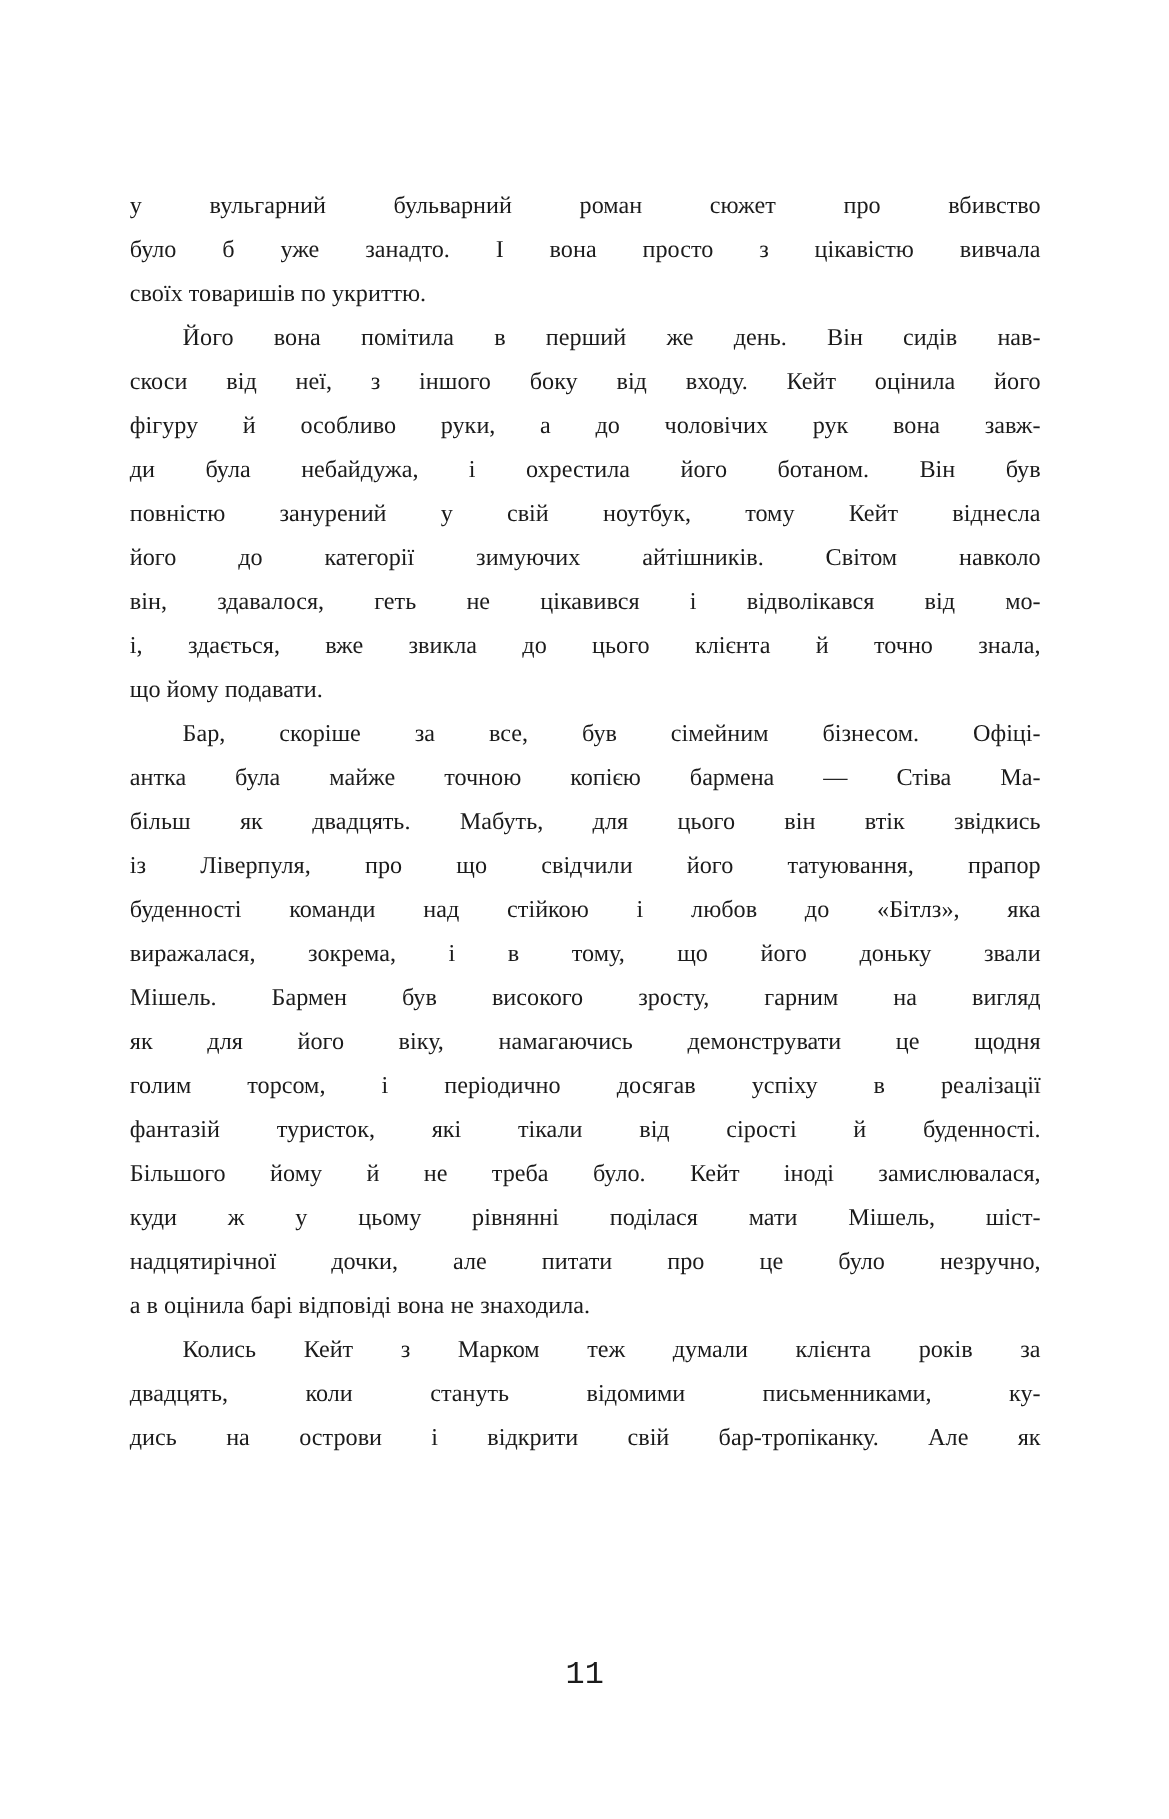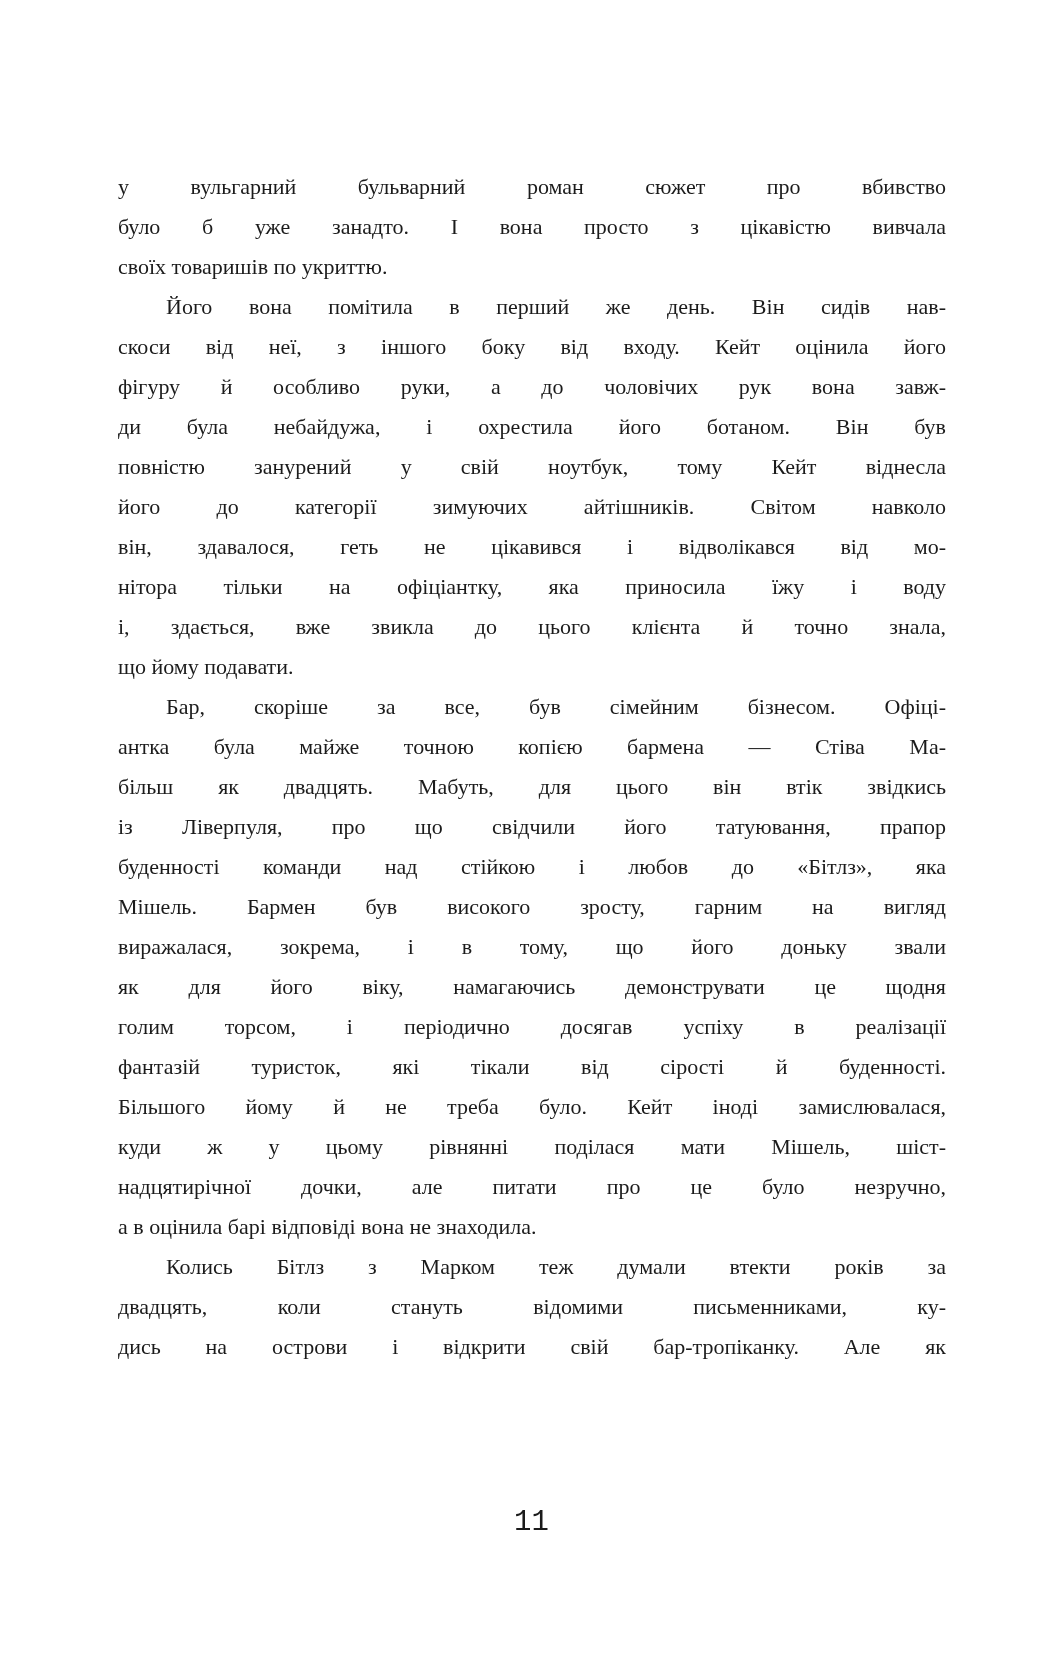--- a/index.html
+++ b/index.html
@@ -51,40 +51,39 @@
       <div class="line line-left">своїх товаришів по укриттю.</div>
     </div>
     <div class="para">
       <div class="line indent">Його вона помітила в перший же день. Він сидів нав-</div>
       <div class="line">скоси від неї, з іншого боку від входу. Кейт оцінила його</div>
       <div class="line">фігуру й особливо руки, а до чоловічих рук вона завж-</div>
       <div class="line">ди була небайдужа, і охрестила його ботаном. Він був</div>
       <div class="line">повністю занурений у свій ноутбук, тому Кейт віднесла</div>
       <div class="line">його до категорії зимуючих айтішників. Світом навколо</div>
       <div class="line">він, здавалося, геть не цікавився і відволікався від мо-</div>
-      <div class="line">нітора тільки на офіціантку, яка приносила їжу і воду</div>
       <div class="line">і,  здається, вже звикла до цього клієнта й точно знала,</div>
       <div class="line line-left">що йому подавати.</div>
     </div>
     <div class="para">
       <div class="line indent">Бар, скоріше за все, був сімейним бізнесом. Офіці-</div>
       <div class="line">антка була майже точною копією бармена — Стіва Ма-</div>
       <div class="line">більш як двадцять. Мабуть, для цього він втік звідкись</div>
       <div class="line">із Ліверпуля, про що свідчили його татуювання, прапор</div>
       <div class="line">буденності команди над стійкою і любов до «Бітлз», яка</div>
+      <div class="line">виражалася, зокрема, і в тому, що його доньку звали</div>
       <div class="line">Мішель. Бармен був високого зросту, гарним на вигляд</div>
-      <div class="line">виражалася, зокрема, і в тому, що його доньку звали</div>
       <div class="line">як для його віку, намагаючись демонструвати це щодня</div>
       <div class="line">голим торсом, і періодично досягав успіху в реалізації</div>
       <div class="line">фантазій туристок, які тікали від сірості й буденності.</div>
       <div class="line">Більшого йому й не треба було. Кейт іноді замислювалася,</div>
       <div class="line">куди ж у цьому рівнянні поділася мати Мішель, шіст-</div>
       <div class="line">надцятирічної дочки, але питати про це було незручно,</div>
       <div class="line line-left">а в оцінила барі відповіді вона не знаходила.</div>
     </div>
     <div class="para">
-      <div class="line indent">Колись Бітлз з Марком теж думали втекти років за</div>
+      <div class="line indent">Колись Кейт з Марком теж думали клієнта років за</div>
       <div class="line">двадцять, коли стануть відомими письменниками, ку-</div>
       <div class="line">дись на острови і відкрити свій бар-тропіканку. Але як</div>
     </div>
   </div>
 
 <div class="page-number">11</div>
 
 </body></html>

